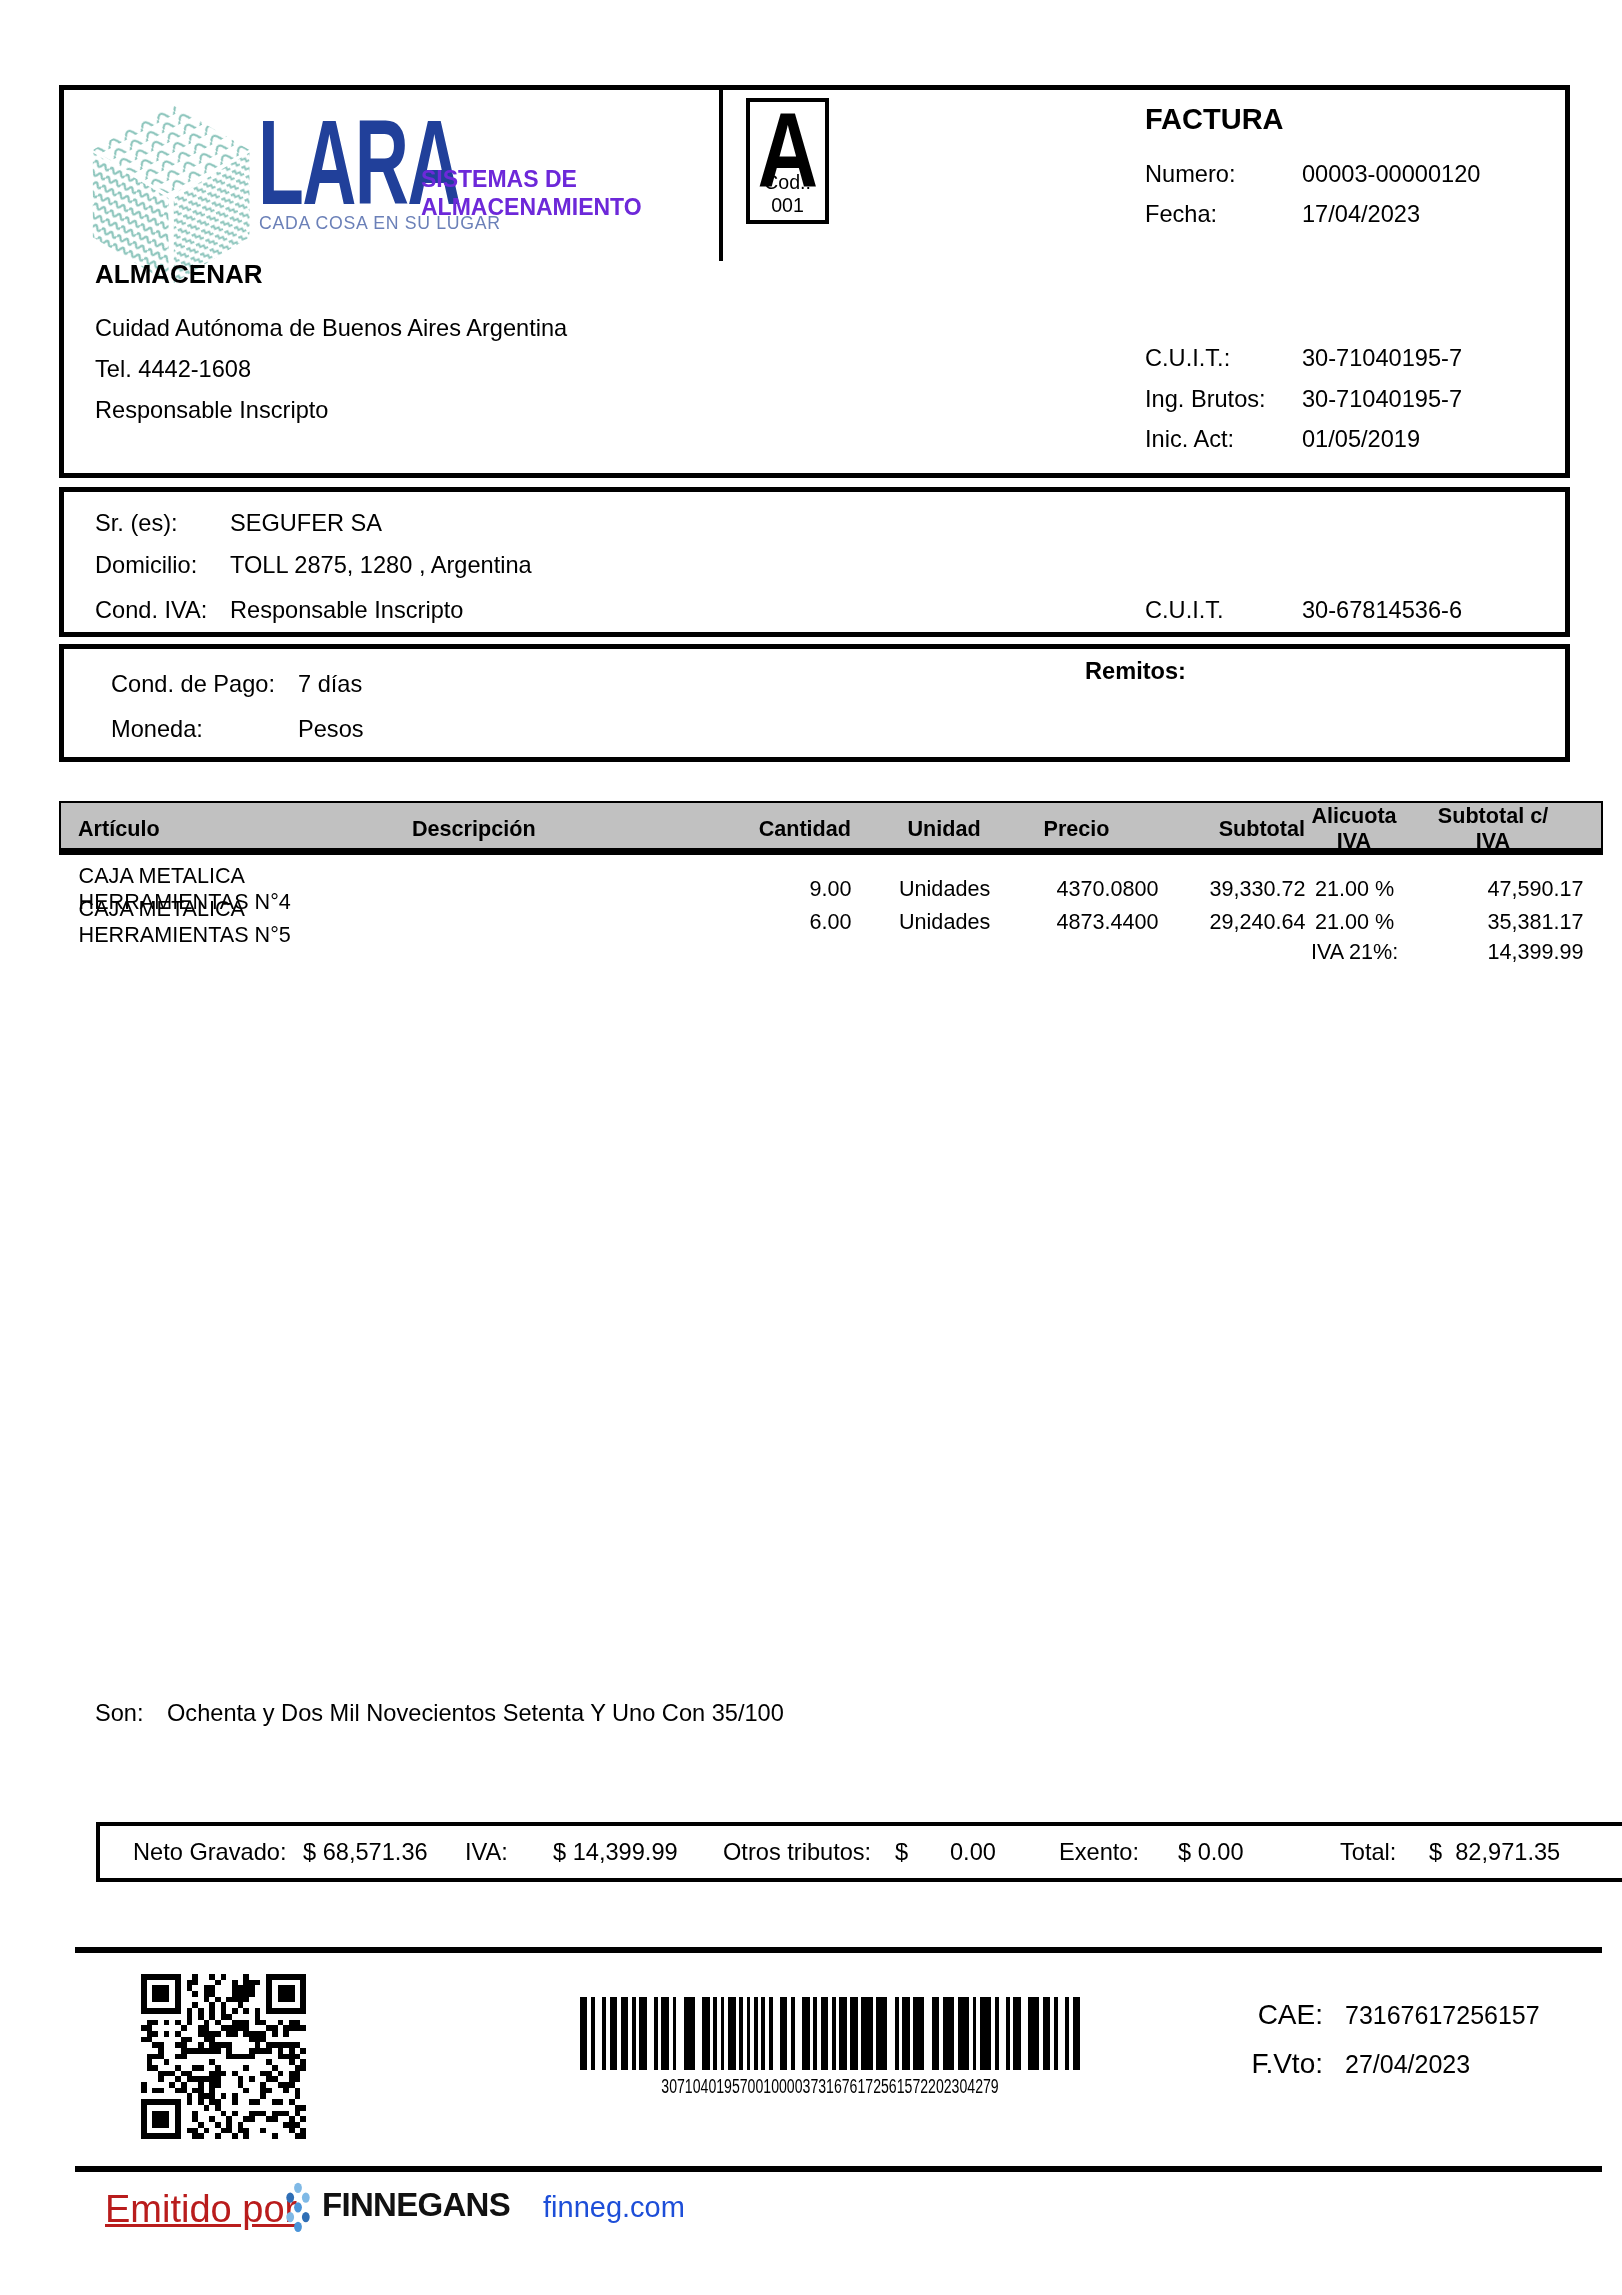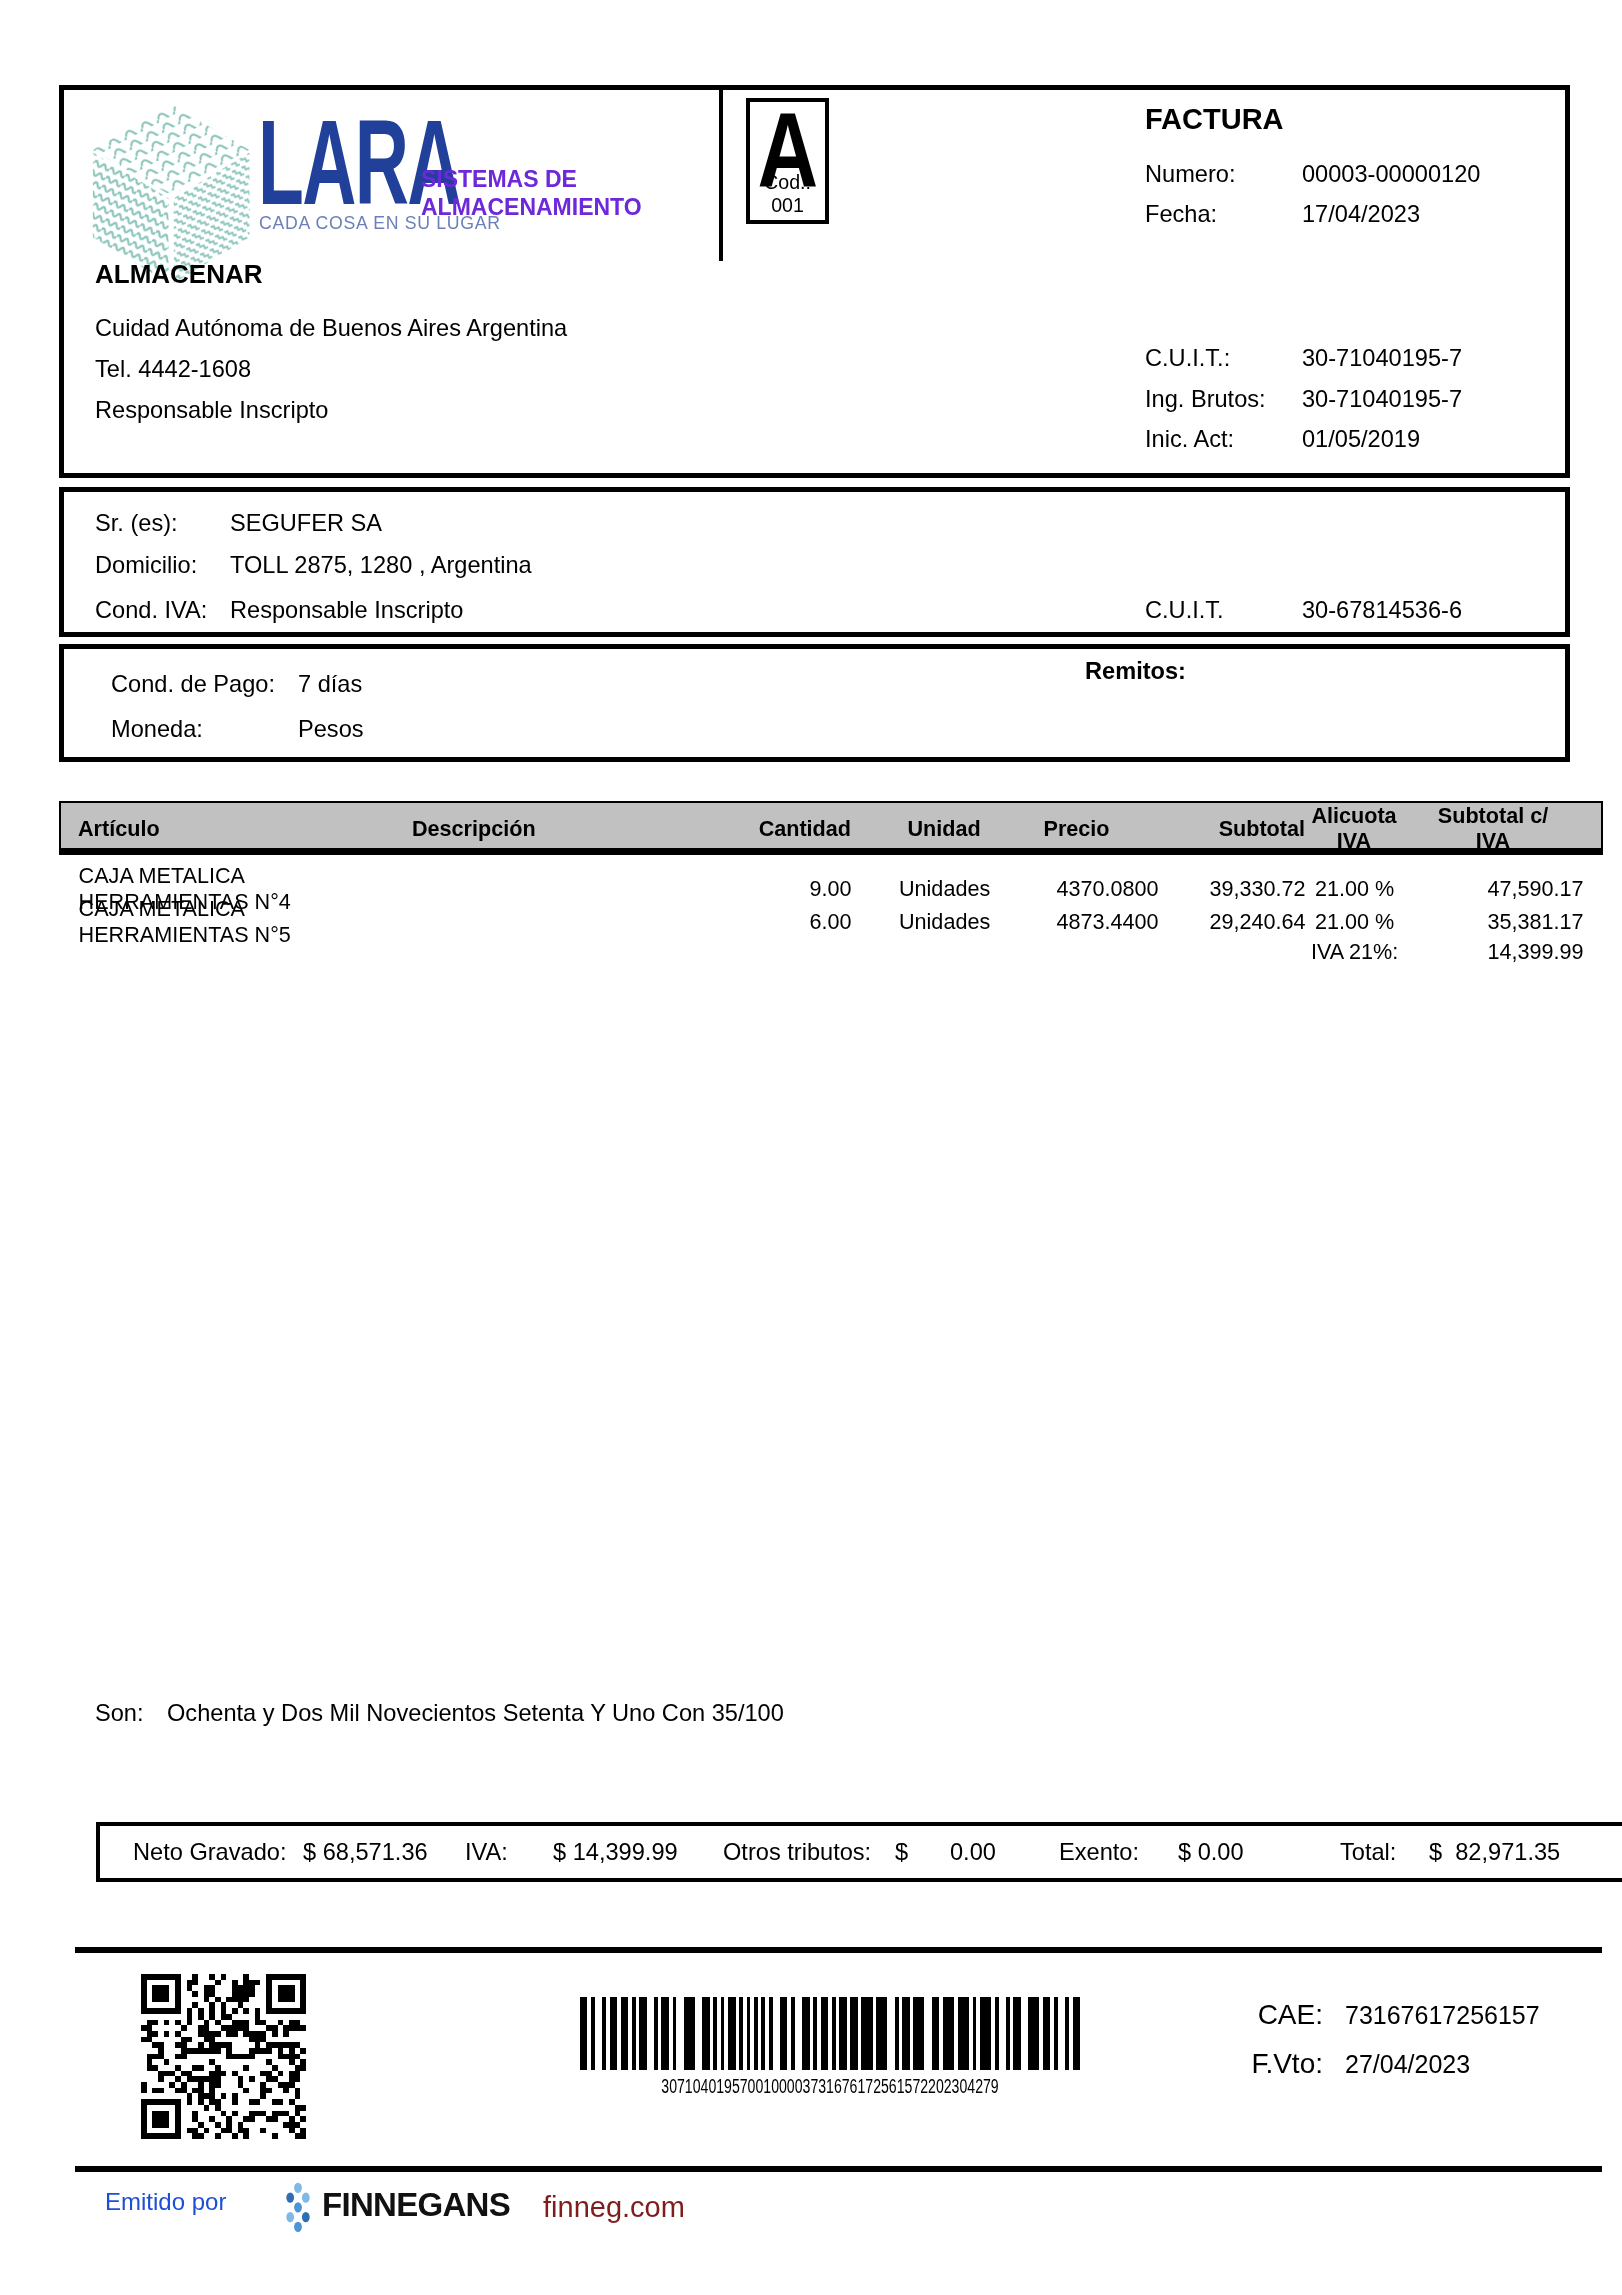--- a/index.html
+++ b/index.html
@@ -69,24 +69,24 @@
   .sep1{top:1947px;}
   .sep2{top:2166px;}
   .qr{position:absolute;left:141px;top:1974px;}
   .barcode-wrap{position:absolute;left:580px;top:1997px;width:500px;text-align:center;}
   .barcode-number{margin-top:2.6px;font-size:19.6px;letter-spacing:0;transform:scaleX(0.72);
                   transform-origin:center top;white-space:nowrap;}
   .cae-row{position:absolute;font-size:25px;white-space:nowrap;}
   .cae-row .lbl{display:inline-block;width:131px;text-align:right;font-size:28px;margin-right:22px;}
 
   
-  .footer-emitted{left:105px;top:2188px;font-size:24px;color:#1d4ed8;}
+  .footer-emitted{left:105px;top:2188px;font-size:38px;color:#b91c1c;text-decoration:underline;}
   .footer-logo{left:281px;top:2182px;}
   .footer-brand{left:322px;top:2186px;font-size:33px;font-weight:800;letter-spacing:-0.7px;color:#111;}
-  .footer-site{left:543px;top:2191px;font-size:29px;color:#7f1d1d;}
+  .footer-site{left:543px;top:2191px;font-size:29px;color:#1d4ed8;}
 </style>
 </head>
 <body>
 
 <div class="page">
 
   <div class="box header-box">
 
     <svg class="abs cube-logo" width="173" height="186" viewBox="0 0 265 285">
       <defs>

